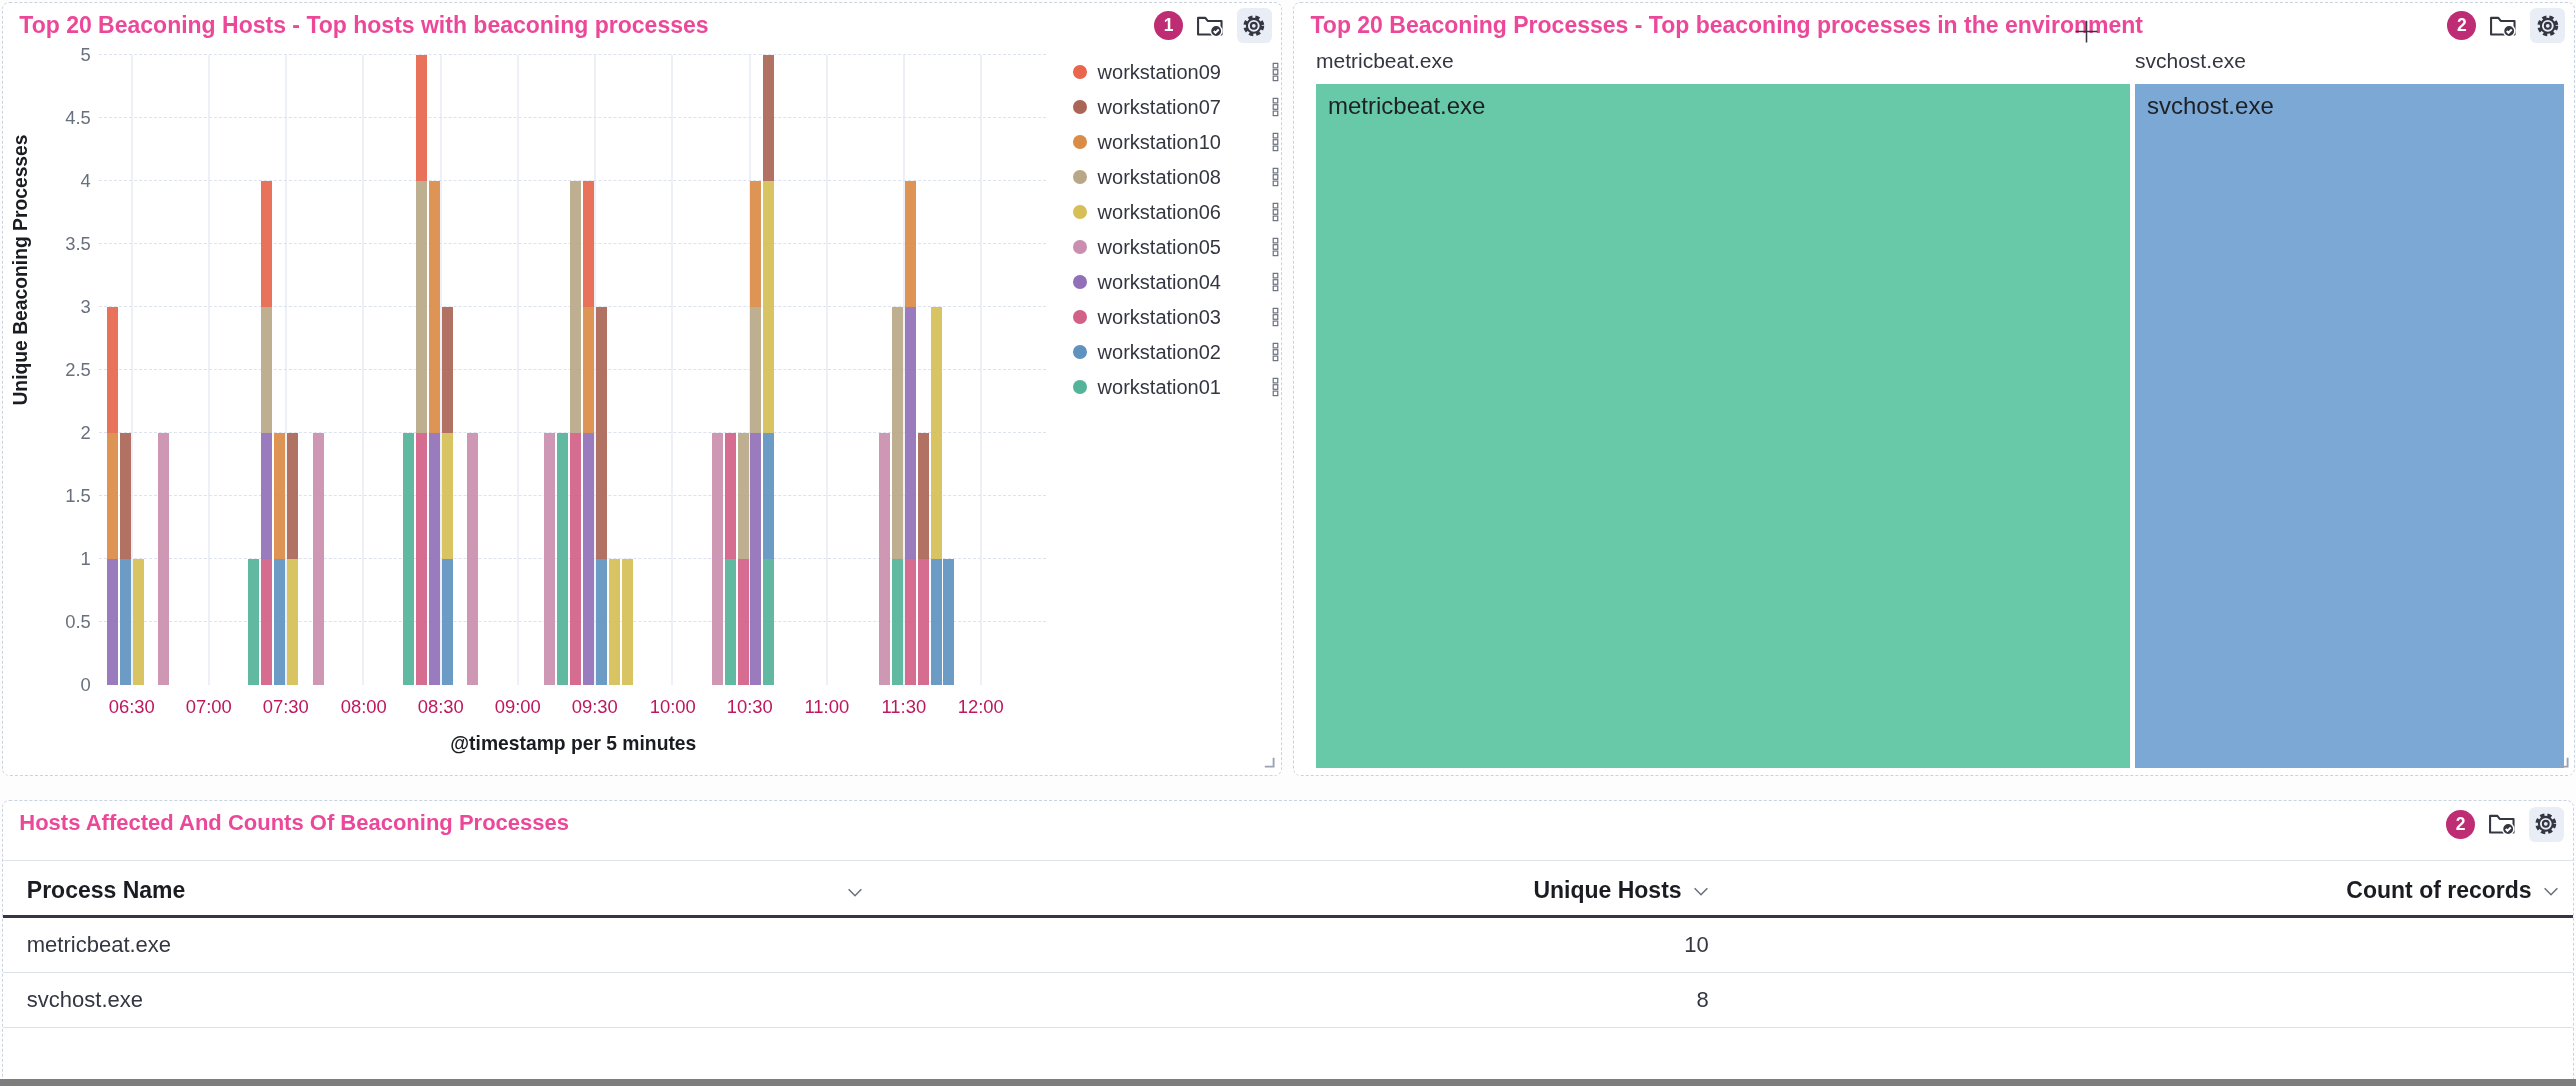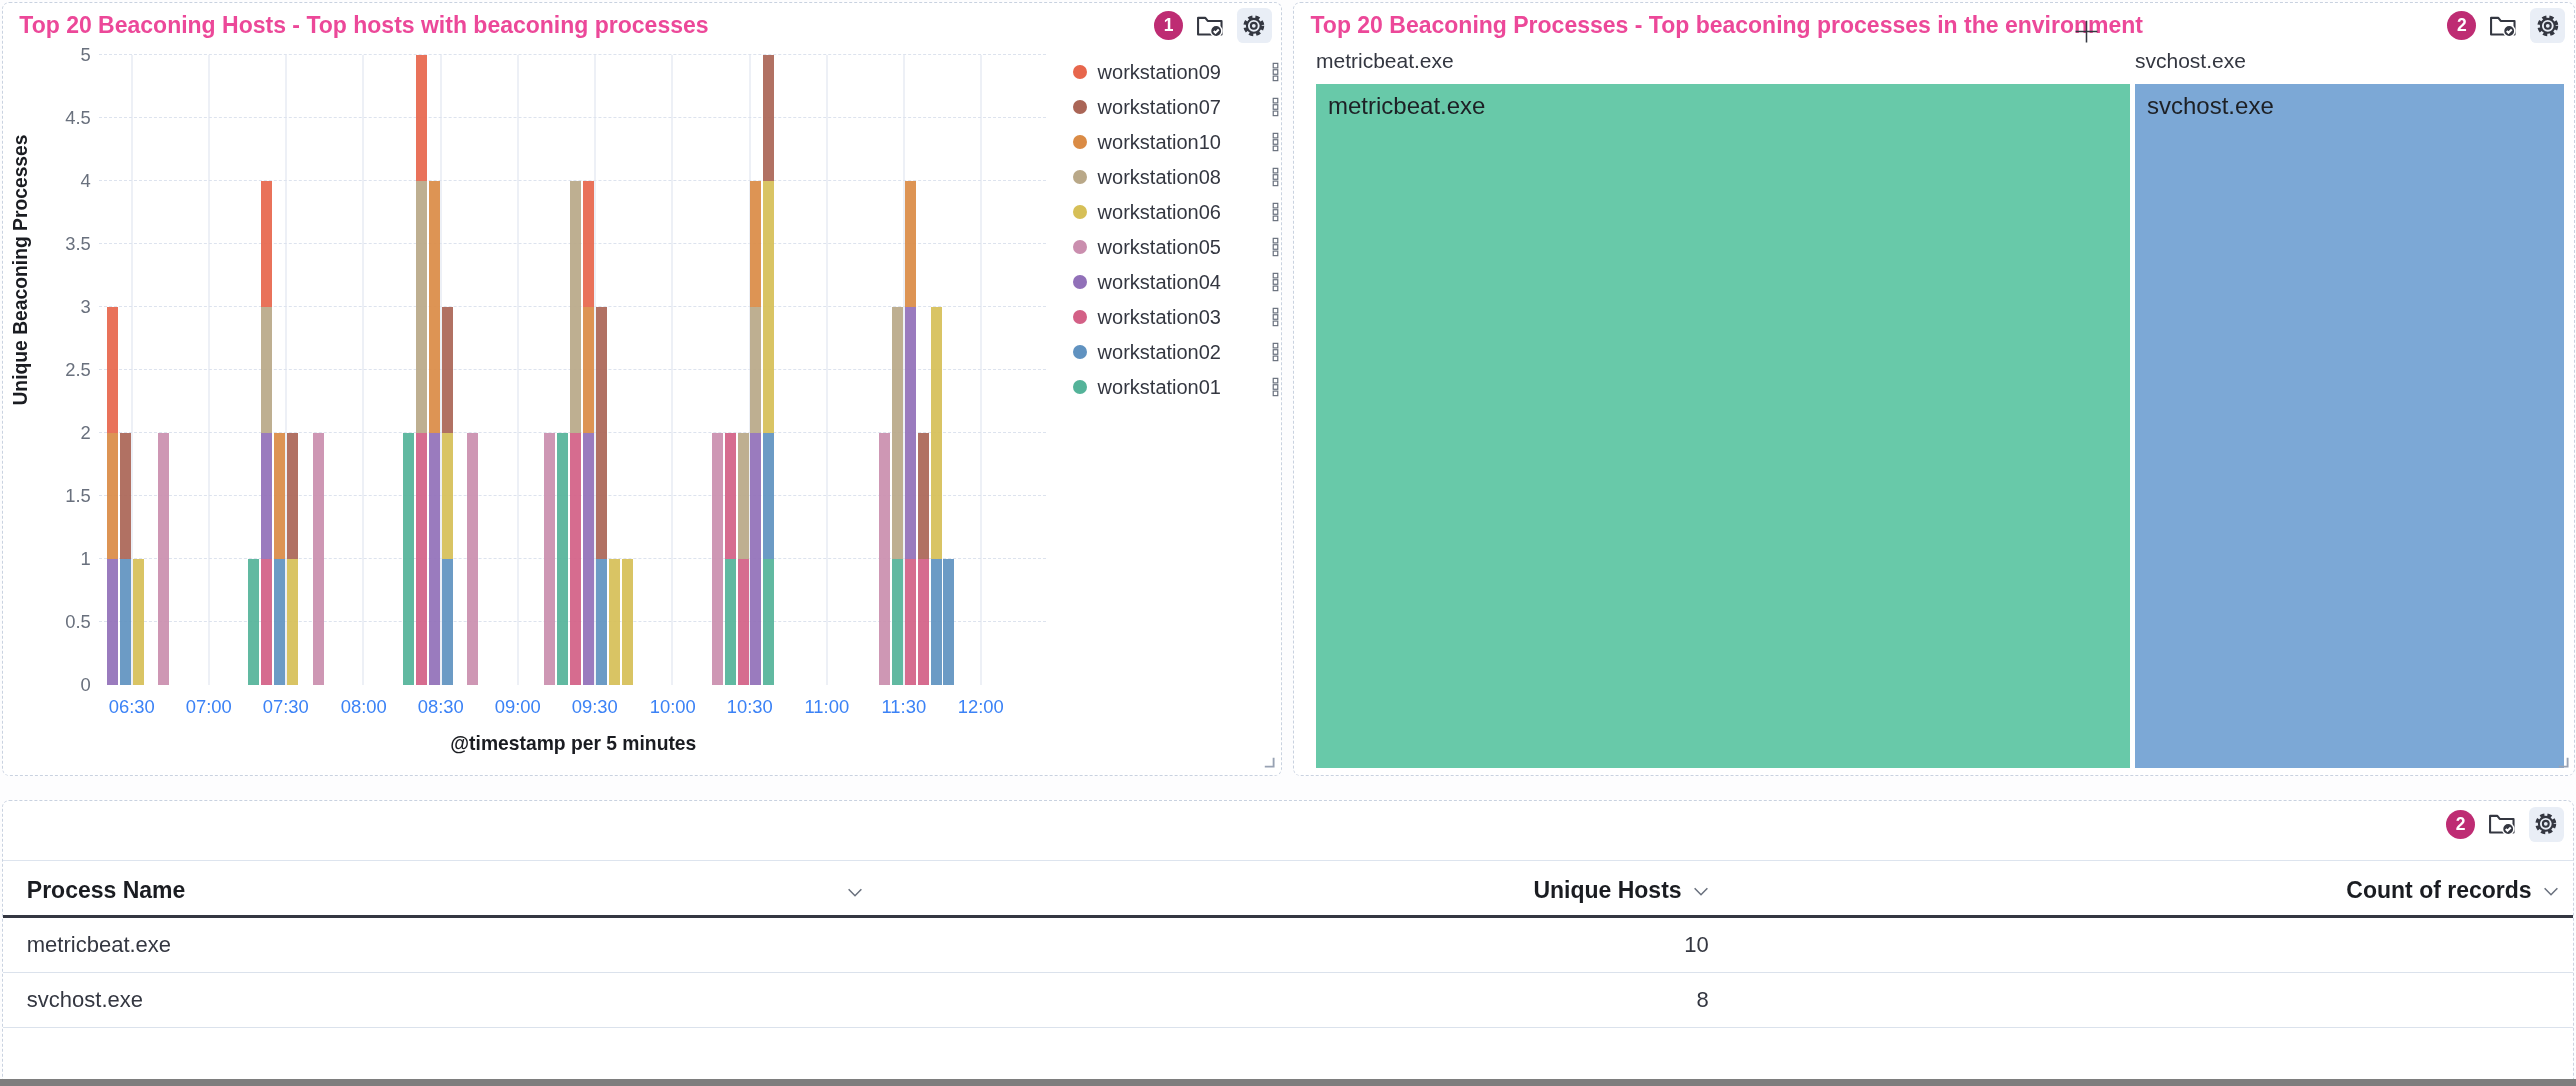--- a/index.html
+++ b/index.html
@@ -12,21 +12,21 @@
   .ptitle{position:absolute;left:16.5px;top:9.2px;margin:0;font-size:23px;font-weight:700;color:#ec4899;white-space:nowrap;}
   .hicons{position:absolute;right:9.2px;top:5.5px;display:flex;align-items:center;gap:9.2px;}
   .badge{width:29px;height:29px;border-radius:50%;background:#be2c73;color:#fff;font-size:17.5px;font-weight:700;
          display:flex;align-items:center;justify-content:center;}
   .hicon{width:35px;height:35px;display:flex;align-items:center;justify-content:center;}
   .gearbg{background:#e9eef6;border-radius:6.4px;}
   
   .gridv{position:absolute;width:1.8px;background:#edf0f6;}
   .gridh{position:absolute;border-top:1.8px dashed #dde3ee;height:0;}
   .ylab{position:absolute;width:51px;text-align:right;font-size:18.4px;color:#69707d;}
-  .xlab{position:absolute;width:74px;text-align:center;font-size:18.4px;color:#3b82f6;}
+  .xlab{position:absolute;width:74px;text-align:center;font-size:18.4px;color:#be185d;}
   .barseg{position:absolute;opacity:.92;}
   .ytitle{position:absolute;left:7.4px;top:267px;transform:translateY(-50%) rotate(180deg);
           writing-mode:vertical-rl;font-size:19.3px;font-weight:700;color:#1a1c21;}
   .xtitle{position:absolute;left:96px;width:949px;top:730px;text-align:center;font-size:19.3px;font-weight:700;color:#1a1c21;}
   #legend1{position:absolute;left:1070px;top:52px;margin:0;padding:0;list-style:none;width:208px;}
   #legend1 li{display:flex;align-items:center;height:35px;cursor:pointer;}
   .ldot{width:13.8px;height:13.8px;border-radius:50%;flex:0 0 13.8px;}
   .llab{margin-left:11px;font-size:20px;color:#343741;}
   .lact{margin-left:auto;display:flex;}
   .resize{position:absolute;right:5.5px;bottom:3.7px;}
@@ -333,20 +333,21 @@
         </div>
       </div>
     <span class="resize">
       <svg width="13" height="13" viewBox="0 0 14 14">
           <path d="M3 12.5H12.5V3" stroke="#98a2b3" stroke-width="2" fill="none"></path>
         </svg>
     </span>
   </section>
 
   <section id="p3" class="panel">
+    <h2 class="ptitle" style="font-size:22px">Hosts Affected And Counts Of Beaconing Processes</h2>
     <div class="hicons">
       <span class="badge">2</span>
       <span class="hicon">
         <svg width="27.6" height="27.6" viewBox="0 0 16 16">
             <path d="M1.2 3.4h4.2l1.4 1.8H14.8V13H1.2z" fill="none" stroke="#343741" stroke-width="1.2" stroke-linejoin="round"></path>
             <circle cx="11.7" cy="11" r="3.3" fill="#343741" stroke="#fff" stroke-width="0.9"></circle>
             <path d="M10.3 11l1 1 1.9-1.9" stroke="#fff" stroke-width="1.2" fill="none"></path>
           </svg>
       </span>
       <span class="hicon gearbg">

